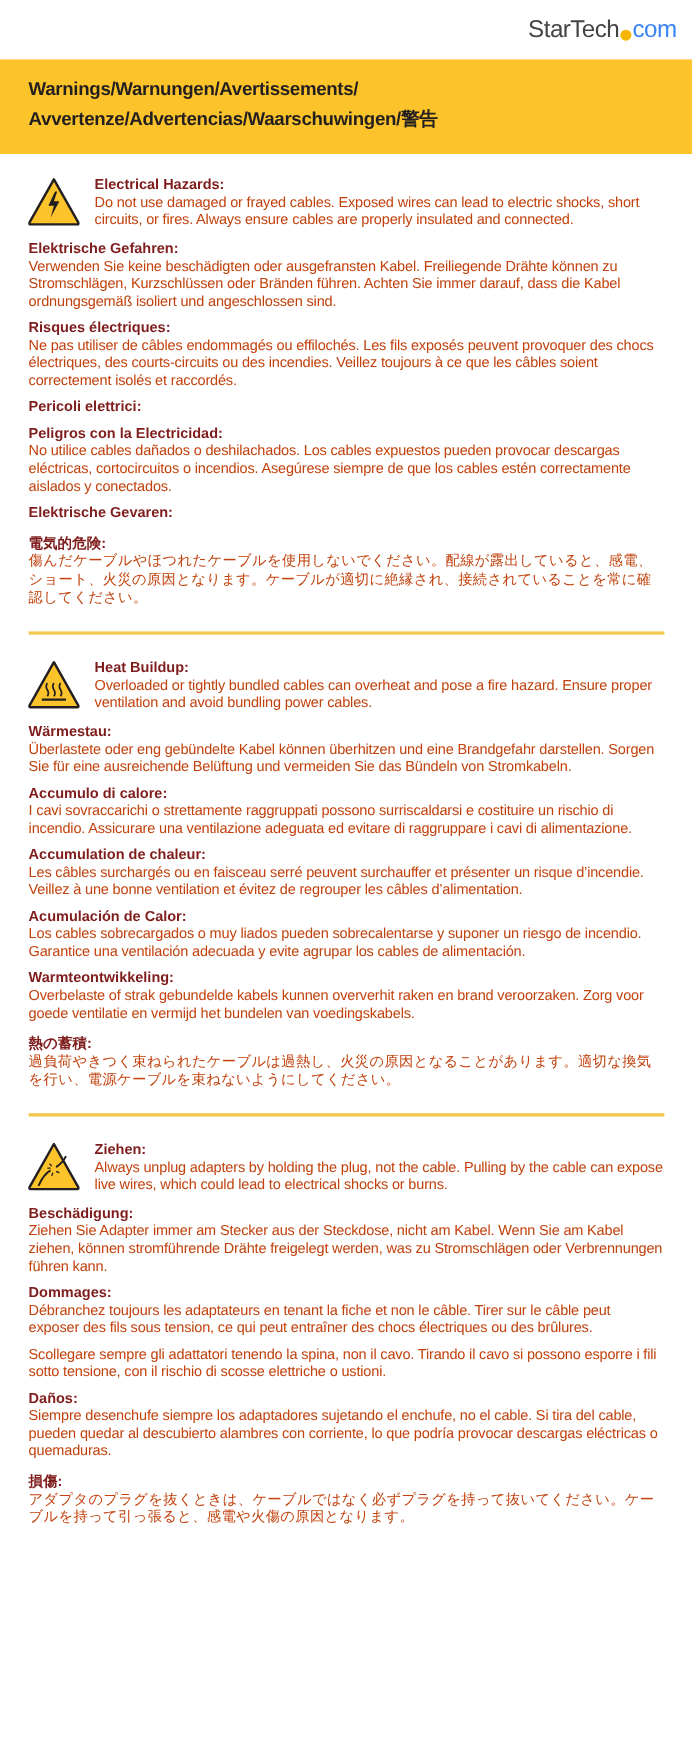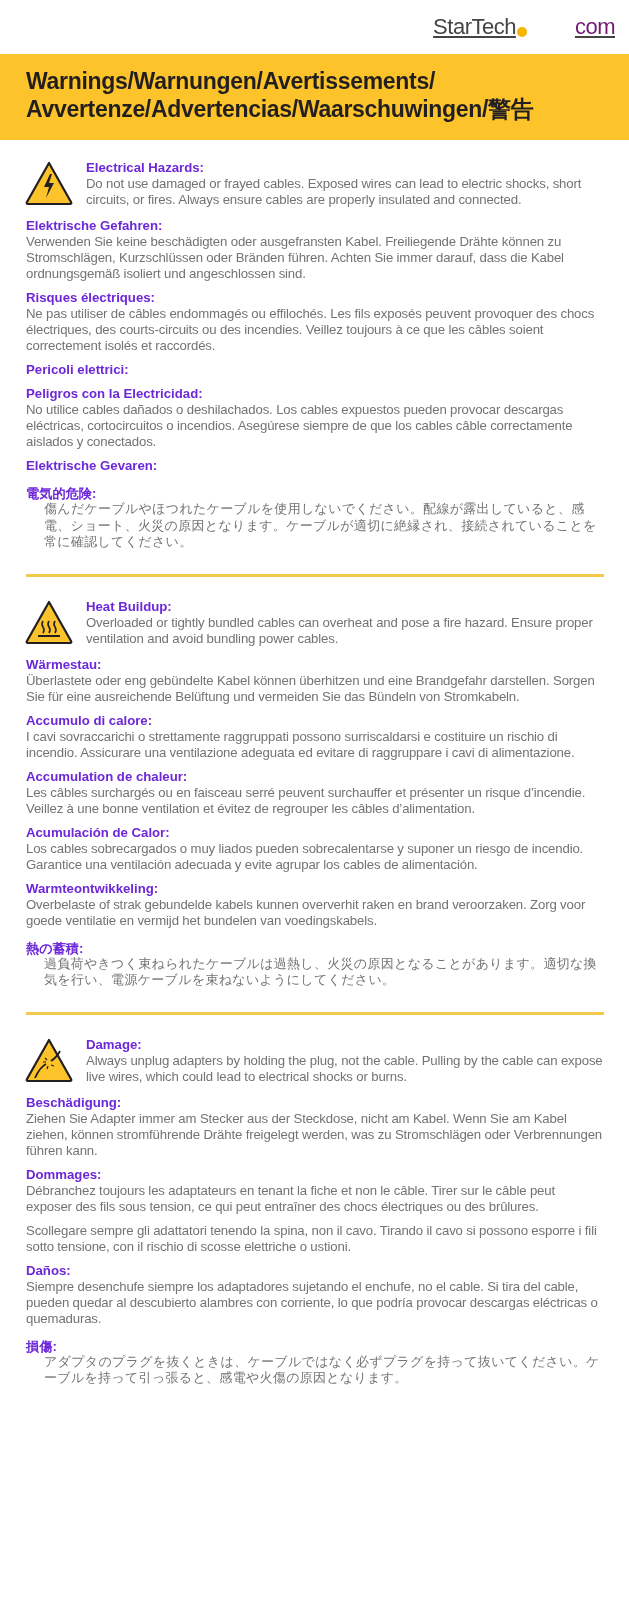--- a/index.html
+++ b/index.html
@@ -1,37 +1,37 @@
 <!DOCTYPE html>
 <html><head>
 <meta charset="utf-8">
 <style>
   * { box-sizing: border-box; margin: 0; padding: 0; }
   html, body { width: 629px; height: 1600px; background: #ffffff; overflow: hidden; }
   body { font-family: "Liberation Sans", "DejaVu Sans", sans-serif; color: #231f20; position: relative; }
 
-  .logo { position: absolute; top: 14px; right: 14px; font-family: "Liberation Sans", sans-serif; font-size: 22px; letter-spacing: -0.5px; color: #444; display: flex; align-items: baseline; text-decoration: underline; }
+  .logo { position: absolute; top: 14px; right: 14px; font-family: "Liberation Sans", sans-serif; font-size: 22px; letter-spacing: -0.5px; color: #444; display: flex; align-items: baseline; }
   .logo .dot { display: inline-block; width: 10px; height: 10px; border-radius: 50%; background: #f7b500; margin: 0 1px; position: relative; top: 3px; }
-  .logo .com { color: #701a75; margin-left: 47px; }
+  .logo .com { color: #3b82f6; }
 
   .banner { position: absolute; top: 54px; left: 0; width: 629px; height: 86px; background: #fcc42a; padding: 13px 26px 0 26px; }
-  .banner-title { font-family: "Liberation Sans", sans-serif; font-weight: bold; font-size: 23px; line-height: 28px; color: #231f20; letter-spacing: -0.3px; }
+  .banner-title { font-family: "Liberation Sans", sans-serif; font-weight: bold; font-size: 17px; line-height: 28px; color: #231f20; letter-spacing: -0.3px; }
 
   .sections { position: absolute; top: 160px; left: 26px; width: 578px; }
   .section { position: relative; }
   .section + .divider { height: 3px; background: #f2c94c; margin: 22px 0 22px 0; }
 
   .lead { position: relative; padding-left: 60px; min-height: 50px; margin-bottom: 8px; }
   .warn-icon { position: absolute; left: -2px; top: 0; width: 50px; height: 46px; }
 
   .block { margin-bottom: 8px; }
-  .block-title { font-weight: bold; font-size: 13.2px; line-height: 16px; color: #6d28d9; }
-  .block-text { font-size: 13.2px; line-height: 16px; color: #737373; letter-spacing: -0.15px; }
+  .block-title { font-weight: bold; font-size: 13.2px; line-height: 16px; color: #7f1d1d; }
+  .block-text { font-size: 13.2px; line-height: 16px; color: #c2410c; letter-spacing: -0.15px; }
   .block.ja { margin-top: 12px; }
-  .block.ja .block-text { font-family: Liberation Mono, monospace; font-size: 13px; line-height: 16.5px; letter-spacing: 0.3px; margin-left: 18px; }
+  .block.ja .block-text { font-family: Liberation Serif, serif; font-size: 13px; line-height: 16.5px; letter-spacing: 0.3px; }
 </style>
 </head>
 <body>
 
 <div class="logo">
   <span>StarTech</span>
     <span class="dot"></span>
     <span class="com">com</span>
 </div>
 
@@ -57,21 +57,21 @@
     </div>
     <div class="block">
       <div class="block-title">Risques électriques:</div>
       <div class="block-text">Ne pas utiliser de câbles endommagés ou effilochés. Les fils exposés peuvent provoquer des chocs électriques, des courts-circuits ou des incendies. Veillez toujours à ce que les câbles soient correctement isolés et raccordés.</div>
     </div>
     <div class="block">
       <div class="block-title">Pericoli elettrici:</div>
     </div>
     <div class="block">
       <div class="block-title">Peligros con la Electricidad:</div>
-      <div class="block-text">No utilice cables dañados o deshilachados. Los cables expuestos pueden provocar descargas eléctricas, cortocircuitos o incendios. Asegúrese siempre de que los cables câble correctamente aislados y conectados.</div>
+      <div class="block-text">No utilice cables dañados o deshilachados. Los cables expuestos pueden provocar descargas eléctricas, cortocircuitos o incendios. Asegúrese siempre de que los cables estén correctamente aislados y conectados.</div>
     </div>
     <div class="block">
       <div class="block-title">Elektrische Gevaren:</div>
     </div>
     <div class="block ja">
       <div class="block-title">電気的危険:</div>
       <div class="block-text">傷んだケーブルやほつれたケーブルを使用しないでください。配線が露出していると、感電、ショート、火災の原因となります。ケーブルが適切に絶縁され、接続されていることを常に確認してください。</div>
     </div>
   </div>
   <div class="divider"></div>
@@ -116,21 +116,21 @@
   <div class="divider"></div>
 
   <div class="section">
     <div class="lead">
       <svg class="warn-icon" viewBox="0 0 50 46">
         <path d="M25 3 L47 42 Q48 44 46 44 L4 44 Q2 44 3 42 Z" fill="#fcc42a" stroke="#231f20" stroke-width="2.2" stroke-linejoin="round"></path>
         <path d="M11 41 Q16 30 22 27" fill="none" stroke="#231f20" stroke-width="1.8"></path>
         <path d="M27 24 Q33 20 36 14" fill="none" stroke="#231f20" stroke-width="1.8"></path>
         <path d="M23 23 l-2 -2 M24 29 l-1 3 M27 28 l3 1 M22 25 l-3 0" stroke="#231f20" stroke-width="1.2"></path>
       </svg>
-      <div class="block-title">Damage:</div>
+      <div class="block-title">Ziehen:</div>
       <div class="block-text">Always unplug adapters by holding the plug, not the cable. Pulling by the cable can expose live wires, which could lead to electrical shocks or burns.</div>
     </div>
     <div class="block">
       <div class="block-title">Beschädigung:</div>
       <div class="block-text">Ziehen Sie Adapter immer am Stecker aus der Steckdose, nicht am Kabel. Wenn Sie am Kabel ziehen, können stromführende Drähte freigelegt werden, was zu Stromschlägen oder Verbrennungen führen kann.</div>
     </div>
     <div class="block">
       <div class="block-title">Dommages:</div>
       <div class="block-text">Débranchez toujours les adaptateurs en tenant la fiche et non le câble. Tirer sur le câble peut exposer des fils sous tension, ce qui peut entraîner des chocs électriques ou des brûlures.</div>
     </div>

